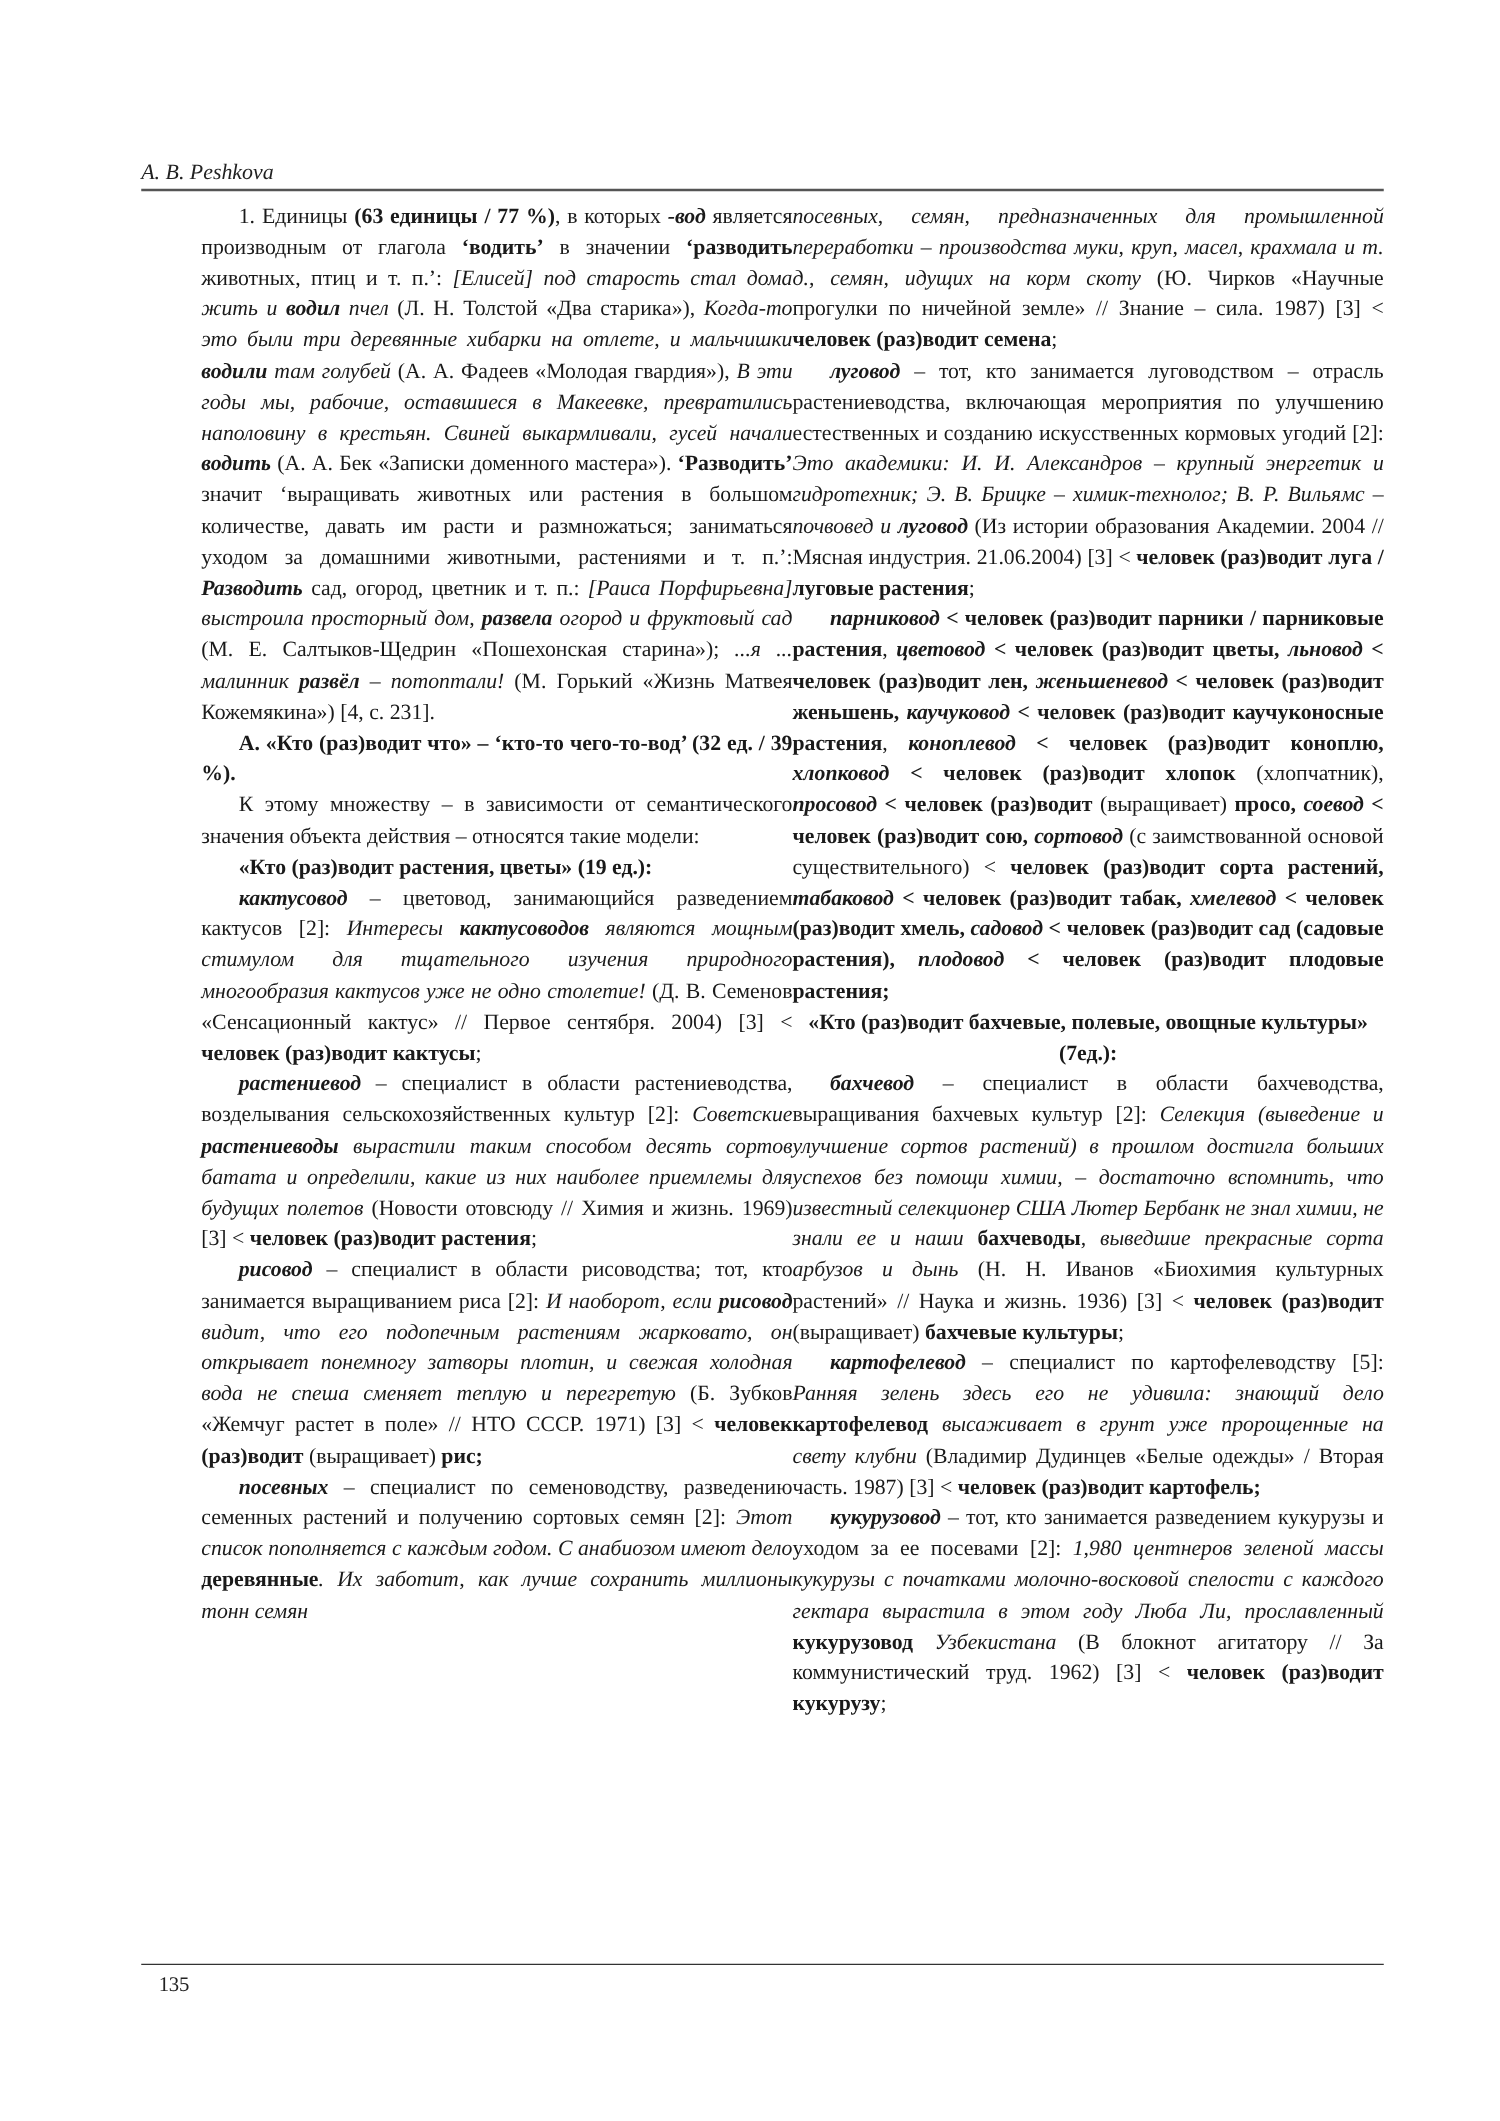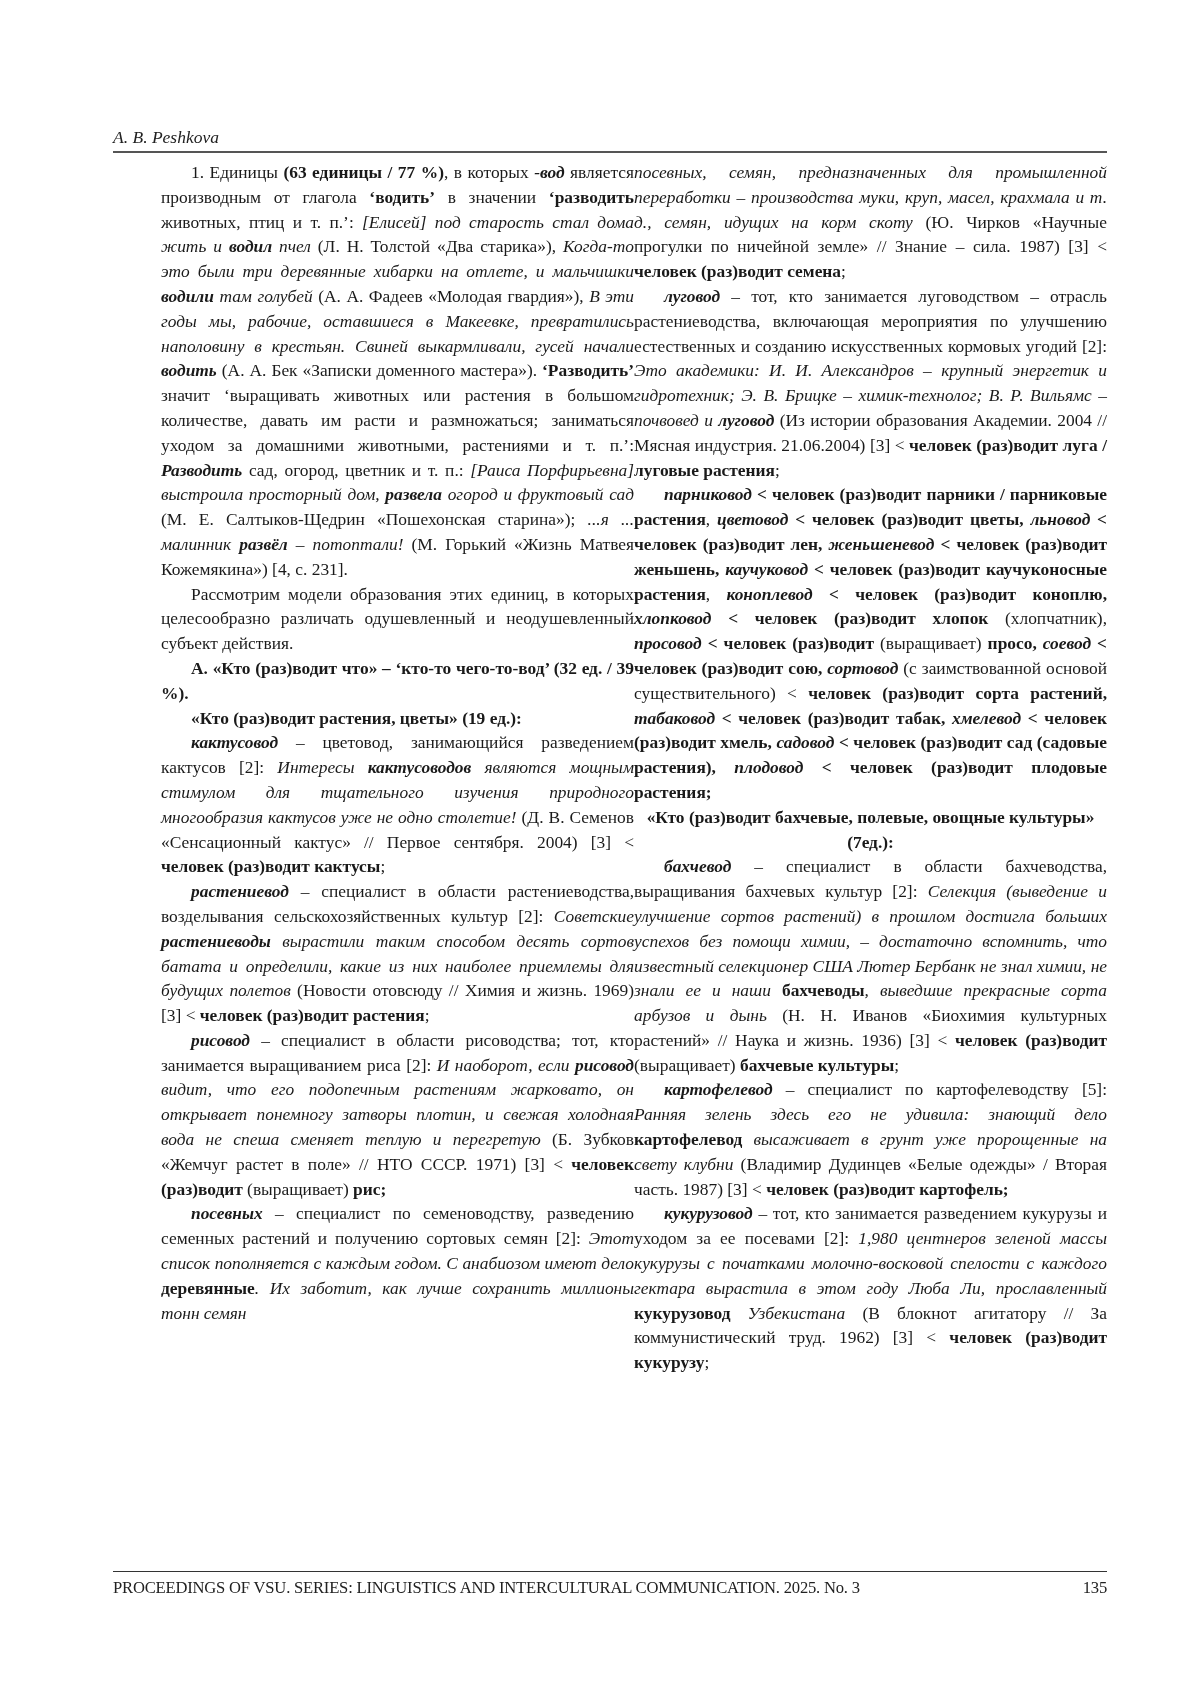--- a/index.html
+++ b/index.html
@@ -29,36 +29,35 @@
 <body>
 
 <div class="running-head">
   <span>A. B. Peshkova</span>
 </div>
 <div class="head-rule"></div>
 
 <div class="columns">
   <div class="col" id="left-col">
       <p><span>1. Единицы </span><span class="b">(63 единицы / 77 %)</span><span>, в которых </span><span class="bi">-вод</span><span> является производным от глагола </span><span class="b">‘водить’</span><span> в значении </span><span class="b">‘разводить</span><span> животных, птиц и т. п.’: </span><span class="i">[Елисей] под старость стал дома жить и </span><span class="bi">водил</span><span class="i"> пчел</span><span> (Л. Н. Толстой «Два старика»), </span><span class="i">Когда-то это были три деревянные хибарки на отлете, и мальчишки </span><span class="bi">водили</span><span class="i"> там голубей</span><span> (А. А. Фадеев «Молодая гвардия»), </span><span class="i">В эти годы мы, рабочие, оставшиеся в Макеевке, превратились наполовину в крестьян. Свиней выкармливали, гусей начали </span><span class="bi">водить</span><span> (А. А. Бек «Записки доменного мастера»). </span><span class="b">‘Разводить’</span><span> значит ‘выращивать животных или растения в большом количестве, давать им расти и размножаться; заниматься уходом за домашними животными, растениями и т. п.’: </span><span class="bi">Разводить</span><span> сад, огород, цветник и т. п.: </span><span class="i">[Раиса Порфирьевна] выстроила просторный дом, </span><span class="bi">развела</span><span class="i"> огород и фруктовый сад</span><span> (М. Е. Салтыков-Щедрин «Пошехонская старина»); </span><span class="i">...я ... малинник </span><span class="bi">развёл</span><span class="i"> – потоптали!</span><span> (М. Горький «Жизнь Матвея Кожемякина») [4, с. 231].</span></p>
-      <p><span>Рассмотрим модели образования этих единиц, в которых целесообразно различать одушевленный и неодушевленный субъект действия.</span></p>
       <p><span class="b">А. «Кто (раз)водит что» – ‘кто-то чего-то-вод’ (32 ед. / 39 %).</span></p>
+      <p><span>К этому множеству – в зависимости от семантического значения объекта действия – относятся такие модели:</span></p>
       <p><span class="b">«Кто (раз)водит растения, цветы» (19 ед.):</span></p>
       <p><span class="bi">кактусовод</span><span> – цветовод, занимающийся разведением кактусов [2]: </span><span class="i">Интересы </span><span class="bi">кактусоводов</span><span class="i"> являются мощным стимулом для тщательного изучения природного многообразия кактусов уже не одно столетие!</span><span> (Д. В. Семенов «Сенсационный кактус» // Первое сентября. 2004) [3] &lt; </span><span class="b">человек (раз)водит кактусы</span><span>;</span></p>
       <p><span class="bi">растениевод</span><span> – специалист в области растениеводства, возделывания сельскохозяйственных культур [2]: </span><span class="i">Советские </span><span class="bi">растениеводы</span><span class="i"> вырастили таким способом десять сортов батата и определили, какие из них наиболее приемлемы для будущих полетов</span><span> (Новости отовсюду // Химия и жизнь. 1969) [3] &lt; </span><span class="b">человек (раз)водит растения</span><span>;</span></p>
       <p><span class="bi">рисовод</span><span> – специалист в области рисоводства; тот, кто занимается выращиванием риса [2]: </span><span class="i">И наоборот, если </span><span class="bi">рисовод</span><span class="i"> видит, что его подопечным растениям жарковато, он открывает понемногу затворы плотин, и свежая холодная вода не спеша сменяет теплую и перегретую</span><span> (Б. Зубков «Жемчуг растет в поле» // НТО СССР. 1971) [3] &lt; </span><span class="b">человек (раз)водит</span><span> (выращивает) </span><span class="b">рис;</span></p>
       <p><span class="bi">посевных</span><span> – специалист по семеноводству, разведению семенных растений и получению сортовых семян [2]: </span><span class="i">Этот список пополняется с каждым годом. С анабиозом имеют дело </span><span class="b">деревянные</span><span class="i">. Их заботит, как лучше сохранить миллионы тонн семян</span></p>
     </div>
   <div class="col" id="right-col">
       <p class="noindent"><span class="i">посевных, семян, предназначенных для промышленной переработки – производства муки, круп, масел, крахмала и т. д., семян, идущих на корм скоту</span><span> (Ю. Чирков «Научные прогулки по ничейной земле» // Знание – сила. 1987) [3] &lt; </span><span class="b">человек (раз)водит семена</span><span>;</span></p>
       <p><span class="bi">луговод</span><span> – тот, кто занимается луговодством – отрасль растениеводства, включающая мероприятия по улучшению естественных и созданию искусственных кормовых угодий [2]: </span><span class="i">Это академики: И. И. Александров – крупный энергетик и гидротехник; Э. В. Брицке – химик-технолог; В. Р. Вильямс – почвовед и </span><span class="bi">луговод</span><span> (Из истории образования Академии. 2004 // Мясная индустрия. 21.06.2004) [3] &lt; </span><span class="b">человек (раз)водит луга / луговые растения</span><span>;</span></p>
       <p><span class="bi">парниковод</span><span class="b"> &lt; человек (раз)водит парники / парниковые растения</span><span>, </span><span class="bi">цветовод</span><span class="b"> &lt; человек (раз)водит цветы, </span><span class="bi">льновод</span><span class="b"> &lt; человек (раз)водит лен, </span><span class="bi">женьшеневод</span><span class="b"> &lt; человек (раз)водит женьшень, </span><span class="bi">каучуковод</span><span class="b"> &lt; человек (раз)водит каучуконосные растения</span><span>, </span><span class="bi">коноплевод</span><span class="b"> &lt; человек (раз)водит коноплю, </span><span class="bi">хлопковод</span><span class="b"> &lt; человек (раз)водит хлопок</span><span> (хлопчатник), </span><span class="bi">просовод</span><span class="b"> &lt; человек (раз)водит</span><span> (выращивает) </span><span class="b">просо, </span><span class="bi">соевод</span><span class="b"> &lt; человек (раз)водит сою, </span><span class="bi">сортовод</span><span> (с заимствованной основой существительного) &lt; </span><span class="b">человек (раз)водит сорта растений, </span><span class="bi">табаковод</span><span class="b"> &lt; человек (раз)водит табак, </span><span class="bi">хмелевод</span><span class="b"> &lt; человек (раз)водит хмель, </span><span class="bi">садовод</span><span class="b"> &lt; человек (раз)водит сад (садовые растения), </span><span class="bi">плодовод</span><span class="b"> &lt; человек (раз)водит плодовые растения;</span></p>
       <p class="center"><span class="b">«Кто (раз)водит бахчевые, полевые, овощные культуры» (7ед.):</span></p>
       <p><span class="bi">бахчевод</span><span> – специалист в области бахчеводства, выращивания бахчевых культур [2]: </span><span class="i">Селекция (выведение и улучшение сортов растений) в прошлом достигла больших успехов без помощи химии, – достаточно вспомнить, что известный селекционер США Лютер Бербанк не знал химии, не знали ее и наши </span><span class="b">бахчеводы</span><span class="i">, выведшие прекрасные сорта арбузов и дынь</span><span> (Н. Н. Иванов «Биохимия культурных растений» // Наука и жизнь. 1936) [3] &lt; </span><span class="b">человек (раз)водит</span><span> (выращивает) </span><span class="b">бахчевые культуры</span><span>;</span></p>
       <p><span class="bi">картофелевод</span><span> – специалист по картофелеводству [5]: </span><span class="i">Ранняя зелень здесь его не удивила: знающий дело </span><span class="b">картофелевод</span><span class="i"> высаживает в грунт уже пророщенные на свету клубни</span><span> (Владимир Дудинцев «Белые одежды» / Вторая часть. 1987) [3] &lt; </span><span class="b">человек (раз)водит картофель;</span></p>
       <p><span class="bi">кукурузовод</span><span> – тот, кто занимается разведением кукурузы и уходом за ее посевами [2]: </span><span class="i">1,980 центнеров зеленой массы кукурузы с початками молочно-восковой спелости с каждого гектара вырастила в этом году Люба Ли, прославленный </span><span class="b">кукурузовод</span><span class="i"> Узбекистана</span><span> (В блокнот агитатору // За коммунистический труд. 1962) [3] &lt; </span><span class="b">человек (раз)водит кукурузу</span><span>;</span></p>
     </div>
 </div>
 
 <div class="foot-rule"></div>
 <div class="footer">
-  <span>PROCEEDINGS OF VSU. SERIES: LINGUISTICS AND INTERCULTURAL COMMUNICATION. 2025. No. 3</span>
   <span class="page-num">135</span>
 </div>
 
 </body></html>

